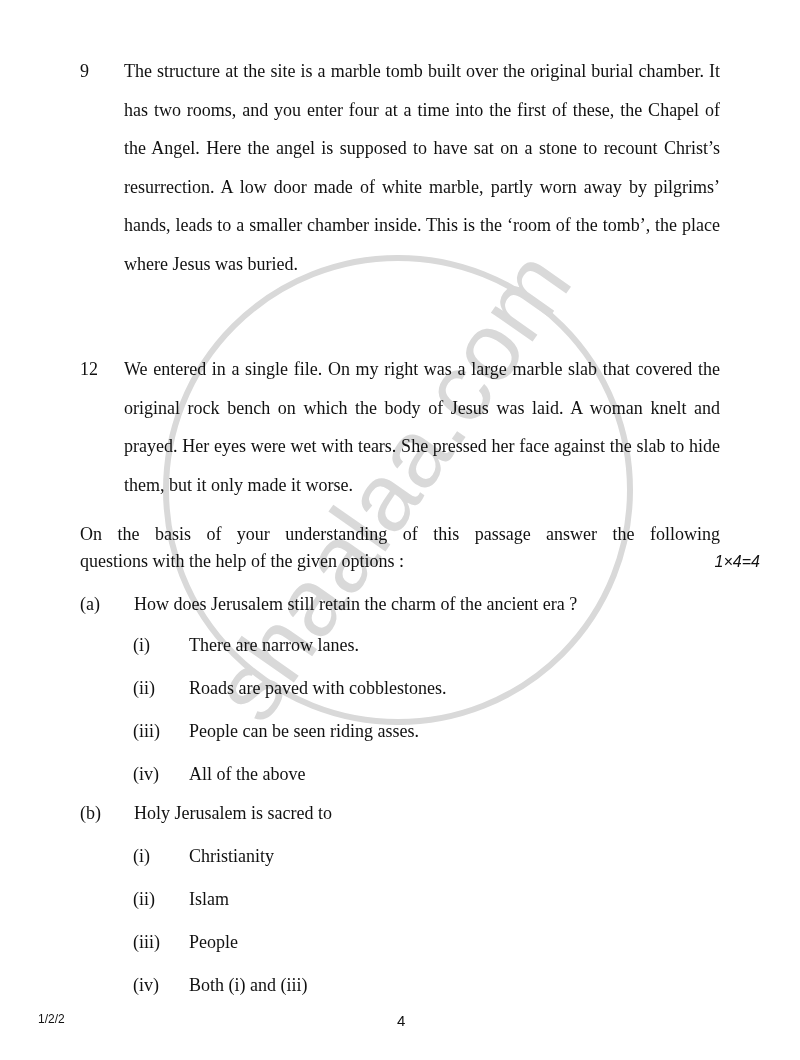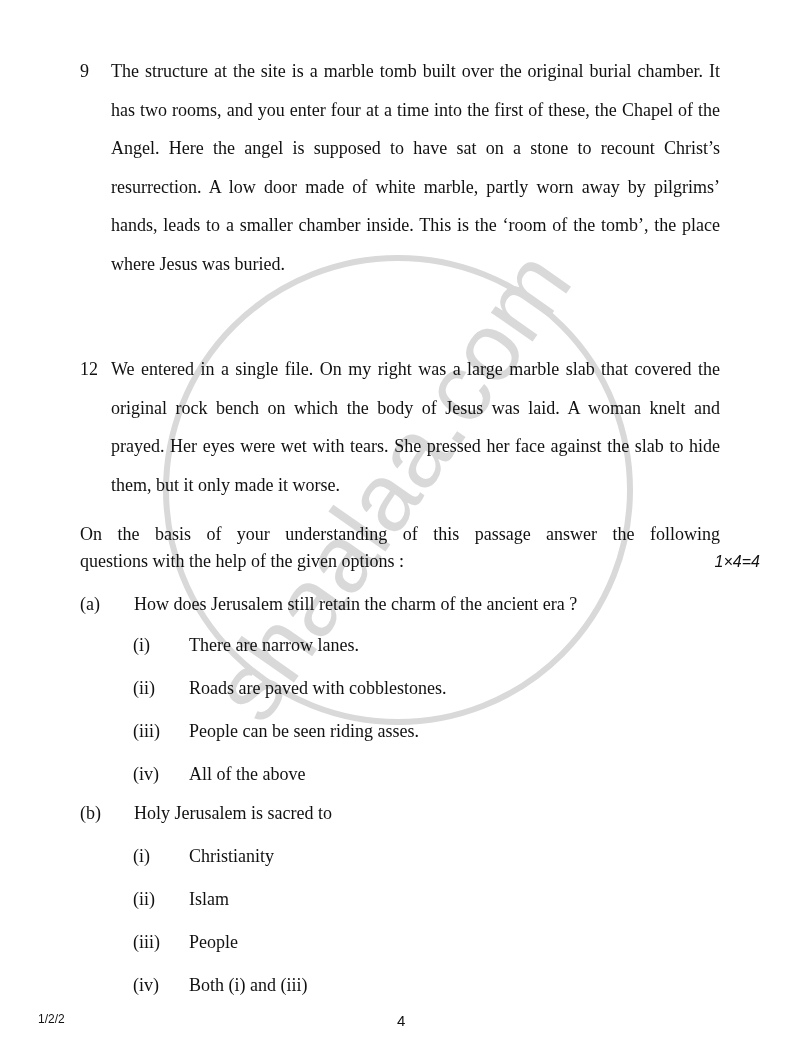--- a/index.html
+++ b/index.html
@@ -12,21 +12,21 @@
     position: absolute; left: 158px; top: 250px; width: 480px; height: 480px;
     pointer-events: none; z-index: 0;
   }
   .content { position: absolute; left: 0; top: 0; width: 800px; height: 1060px; z-index: 1; }
   .para {
     position: absolute; left: 80px; width: 640px;
     font-family: "Liberation Serif", "DejaVu Serif", serif;
     font-size: 18px; line-height: 38.5px;
   }
   .para .num { position: absolute; left: 0; top: 0; }
-  .para .text { margin-left: 31px; text-align: justify; text-align-last: left; }
+  .para .text { margin-left: 44px; text-align: justify; text-align-last: left; }
   .intro {
     position: absolute; left: 80px; width: 680px;
     font-family: "Liberation Serif", "DejaVu Serif", serif;
     font-size: 18px; line-height: 27px;
   }
   .intro .line1 { width: 640px; text-align: justify; text-align-last: justify; }
   .intro .line2 { position: relative; width: 680px; }
   .marks {
     position: absolute; right: 0; top: 0;
     font-style: italic; font-family: "Liberation Sans", "DejaVu Sans", sans-serif; font-size: 16px;

